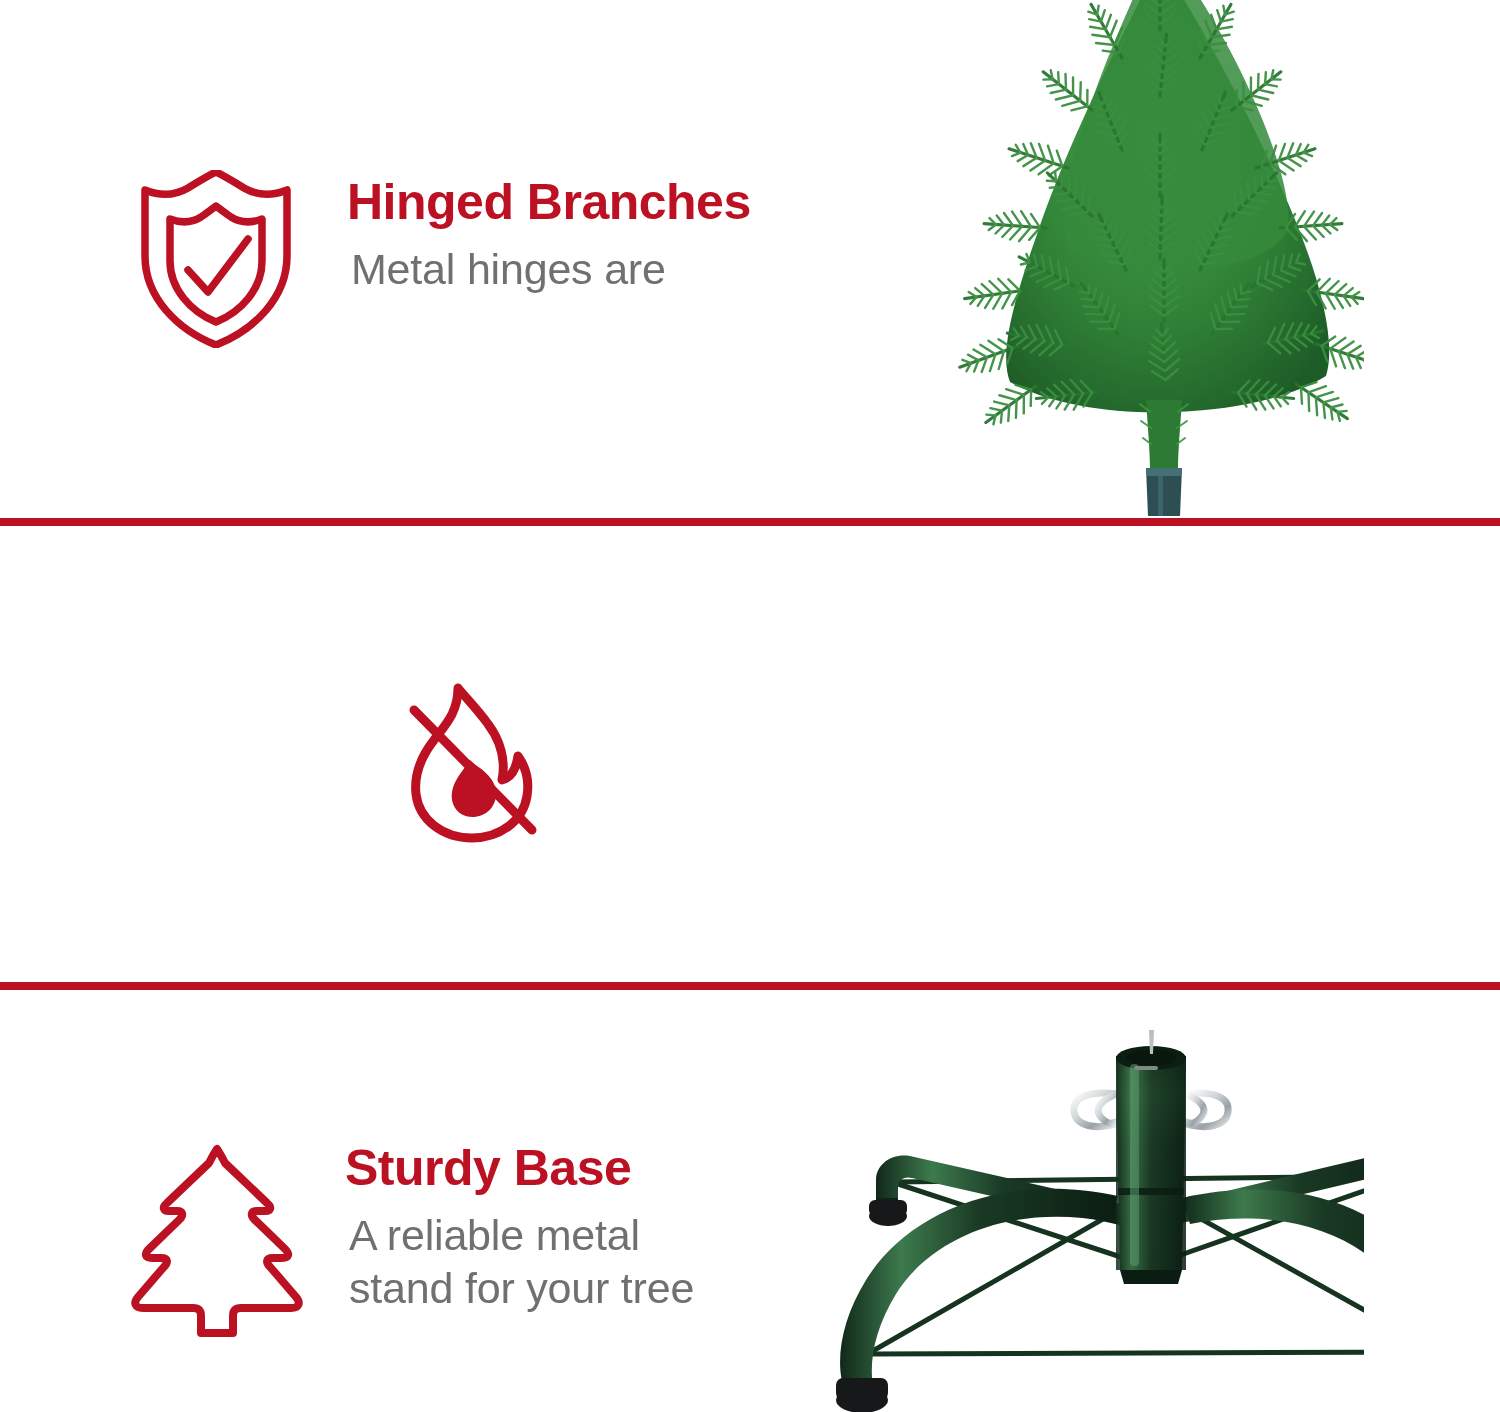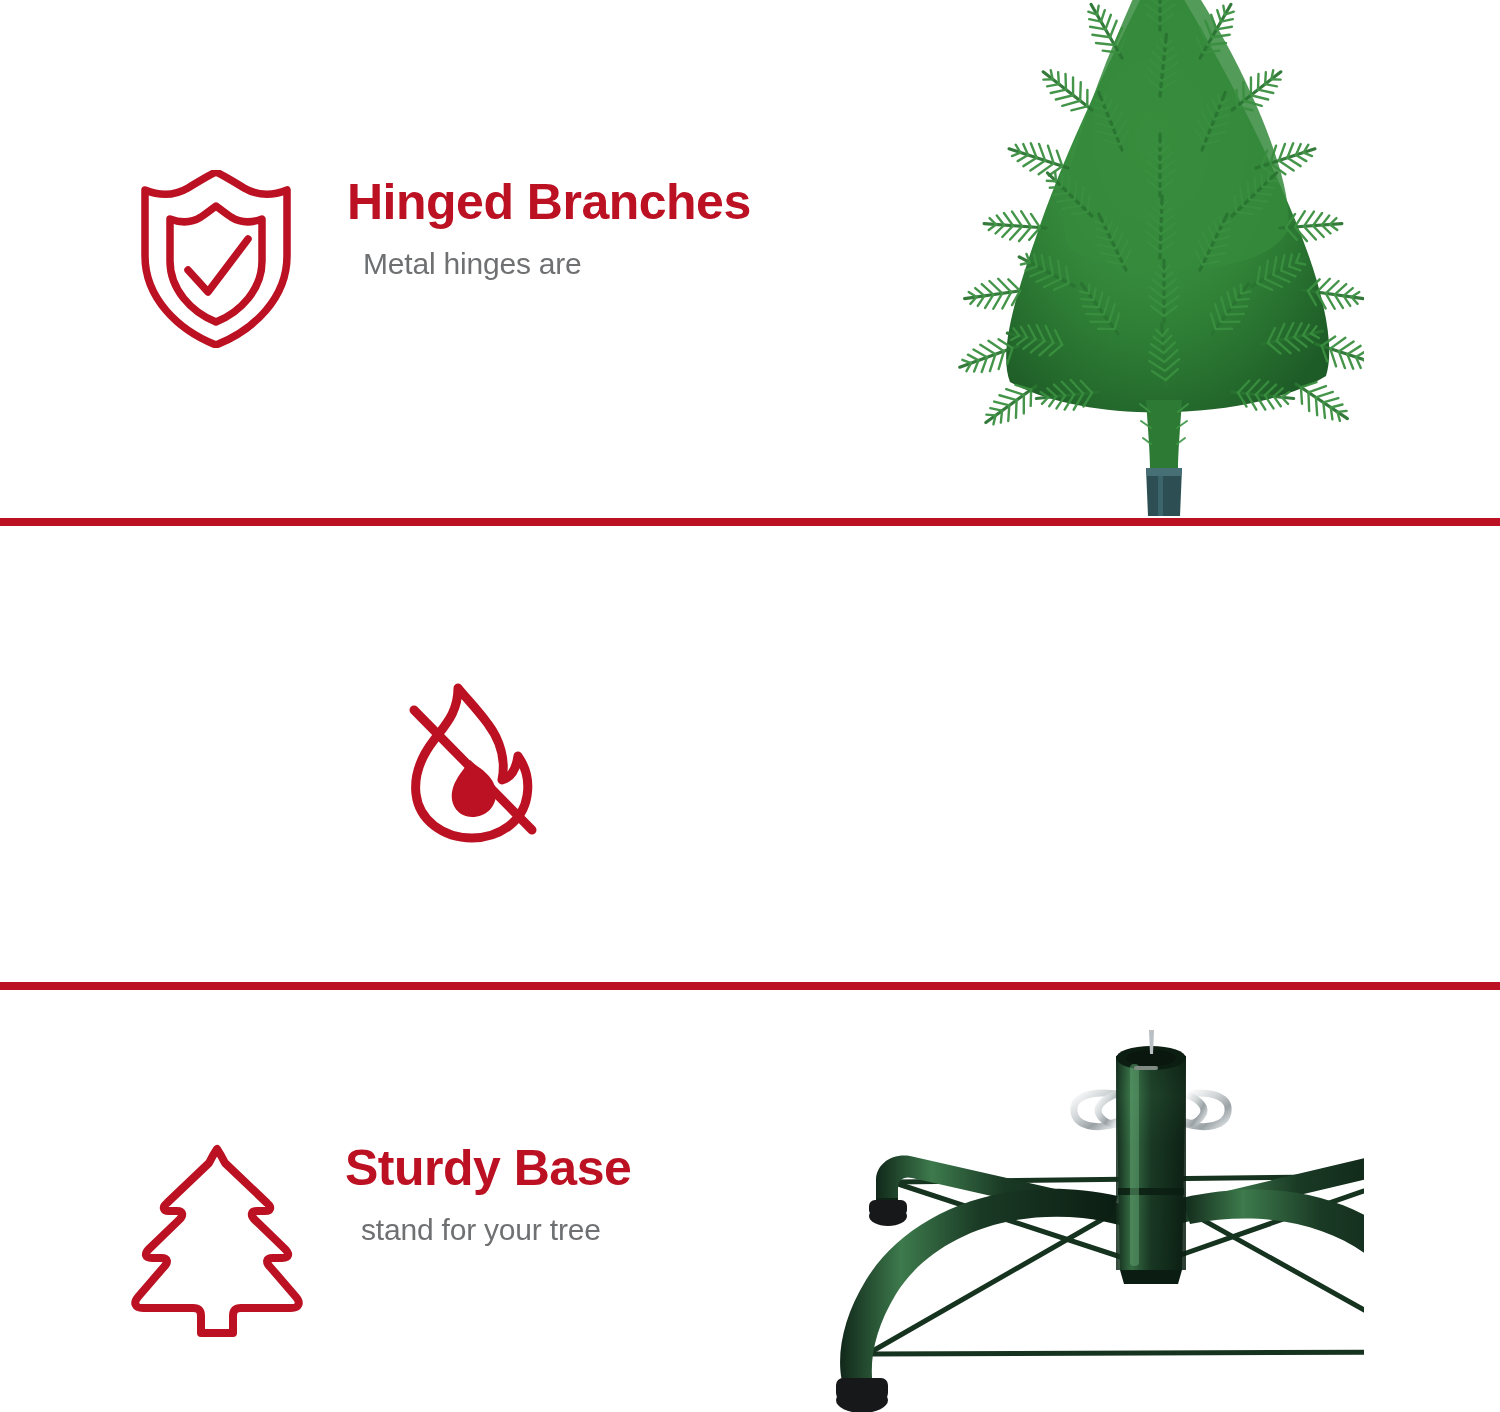--- a/index.html
+++ b/index.html
@@ -26,23 +26,23 @@
     font-size: 50px;
     line-height: 1.05;
     letter-spacing: -0.5px;
     margin: 0 0 14px 0;
     white-space: nowrap;
   }
   .feature-desc {
     color: #6f7072;
     font-family: "Liberation Sans", sans-serif;
     font-weight: 300;
-    font-size: 30px;
+    font-size: 43px;
     line-height: 1.24;
-    margin: 16px;
+    margin: 4px;
     letter-spacing: -0.2px;
   }
   .feature-desc span { display: block; white-space: nowrap; }
 
   
   .panel {
     position: absolute;
     left: 0;
     width: 1364px;
     overflow: hidden;
@@ -265,20 +265,21 @@
                    C140 70 141 66 136 62
                    L94 22
                    C90 14 86 8 86 8 Z"></path>
         </g>
       </svg>
     </div>
 
     <div class="text-block" id="base-text" style="top:152px;">
       <h2 class="feature-title">Sturdy Base</h2>
       <p class="feature-desc">
+        <span>A reliable metal</span>
         <span>stand for your tree</span>
       </p>
     </div>
 
     <div class="photo" id="photo-stand" style="top:30px;">
       <svg viewBox="0 0 700 392" preserveAspectRatio="xMidYMid meet">
         <defs>
           <linearGradient id="tubeG" x1="0" y1="0" x2="0" y2="1">
             <stop offset="0%" stop-color="#1b3b24"></stop>
             <stop offset="18%" stop-color="#3f7a4d"></stop>

